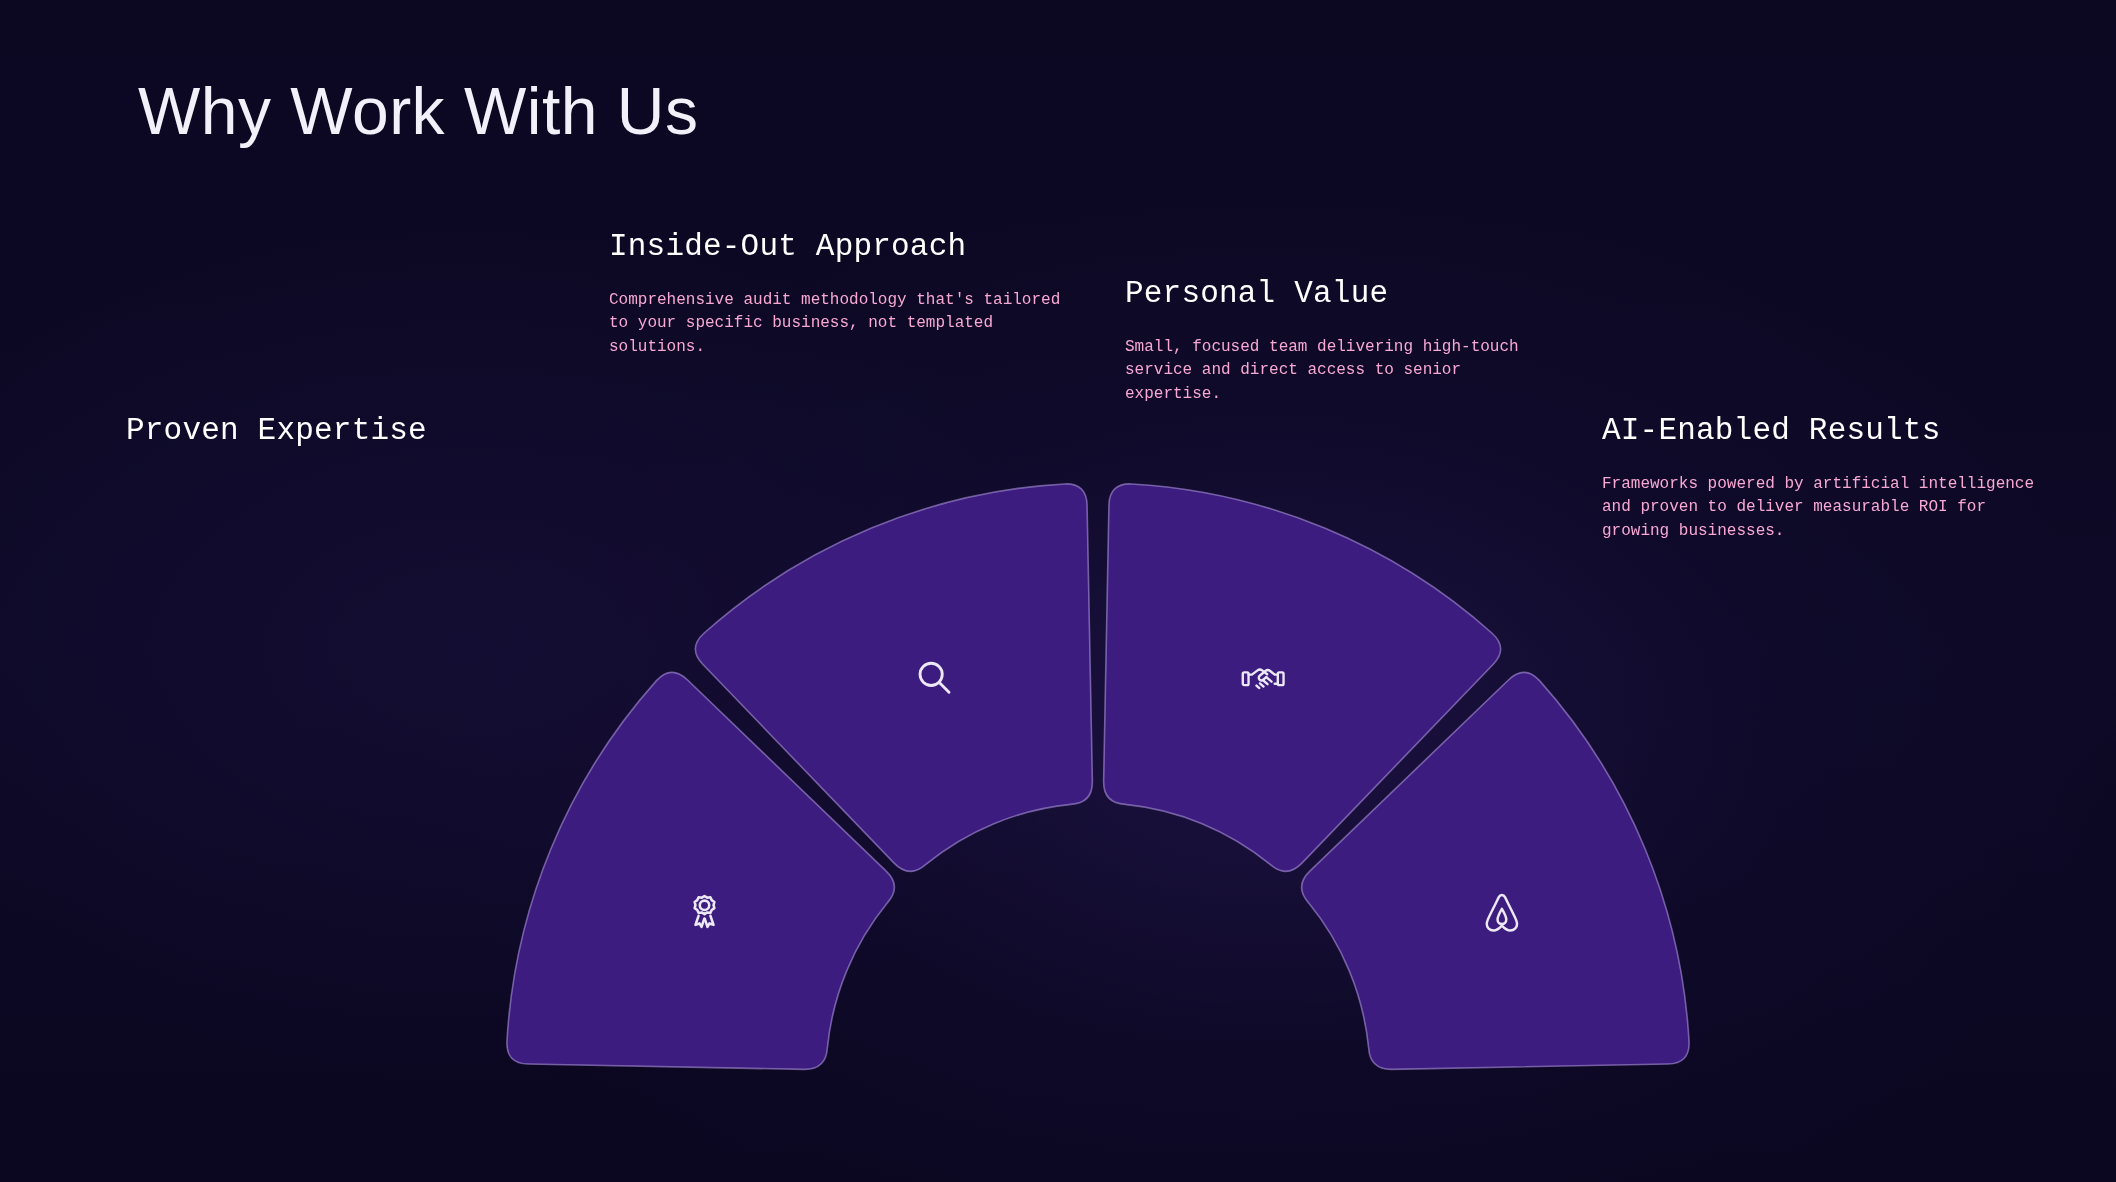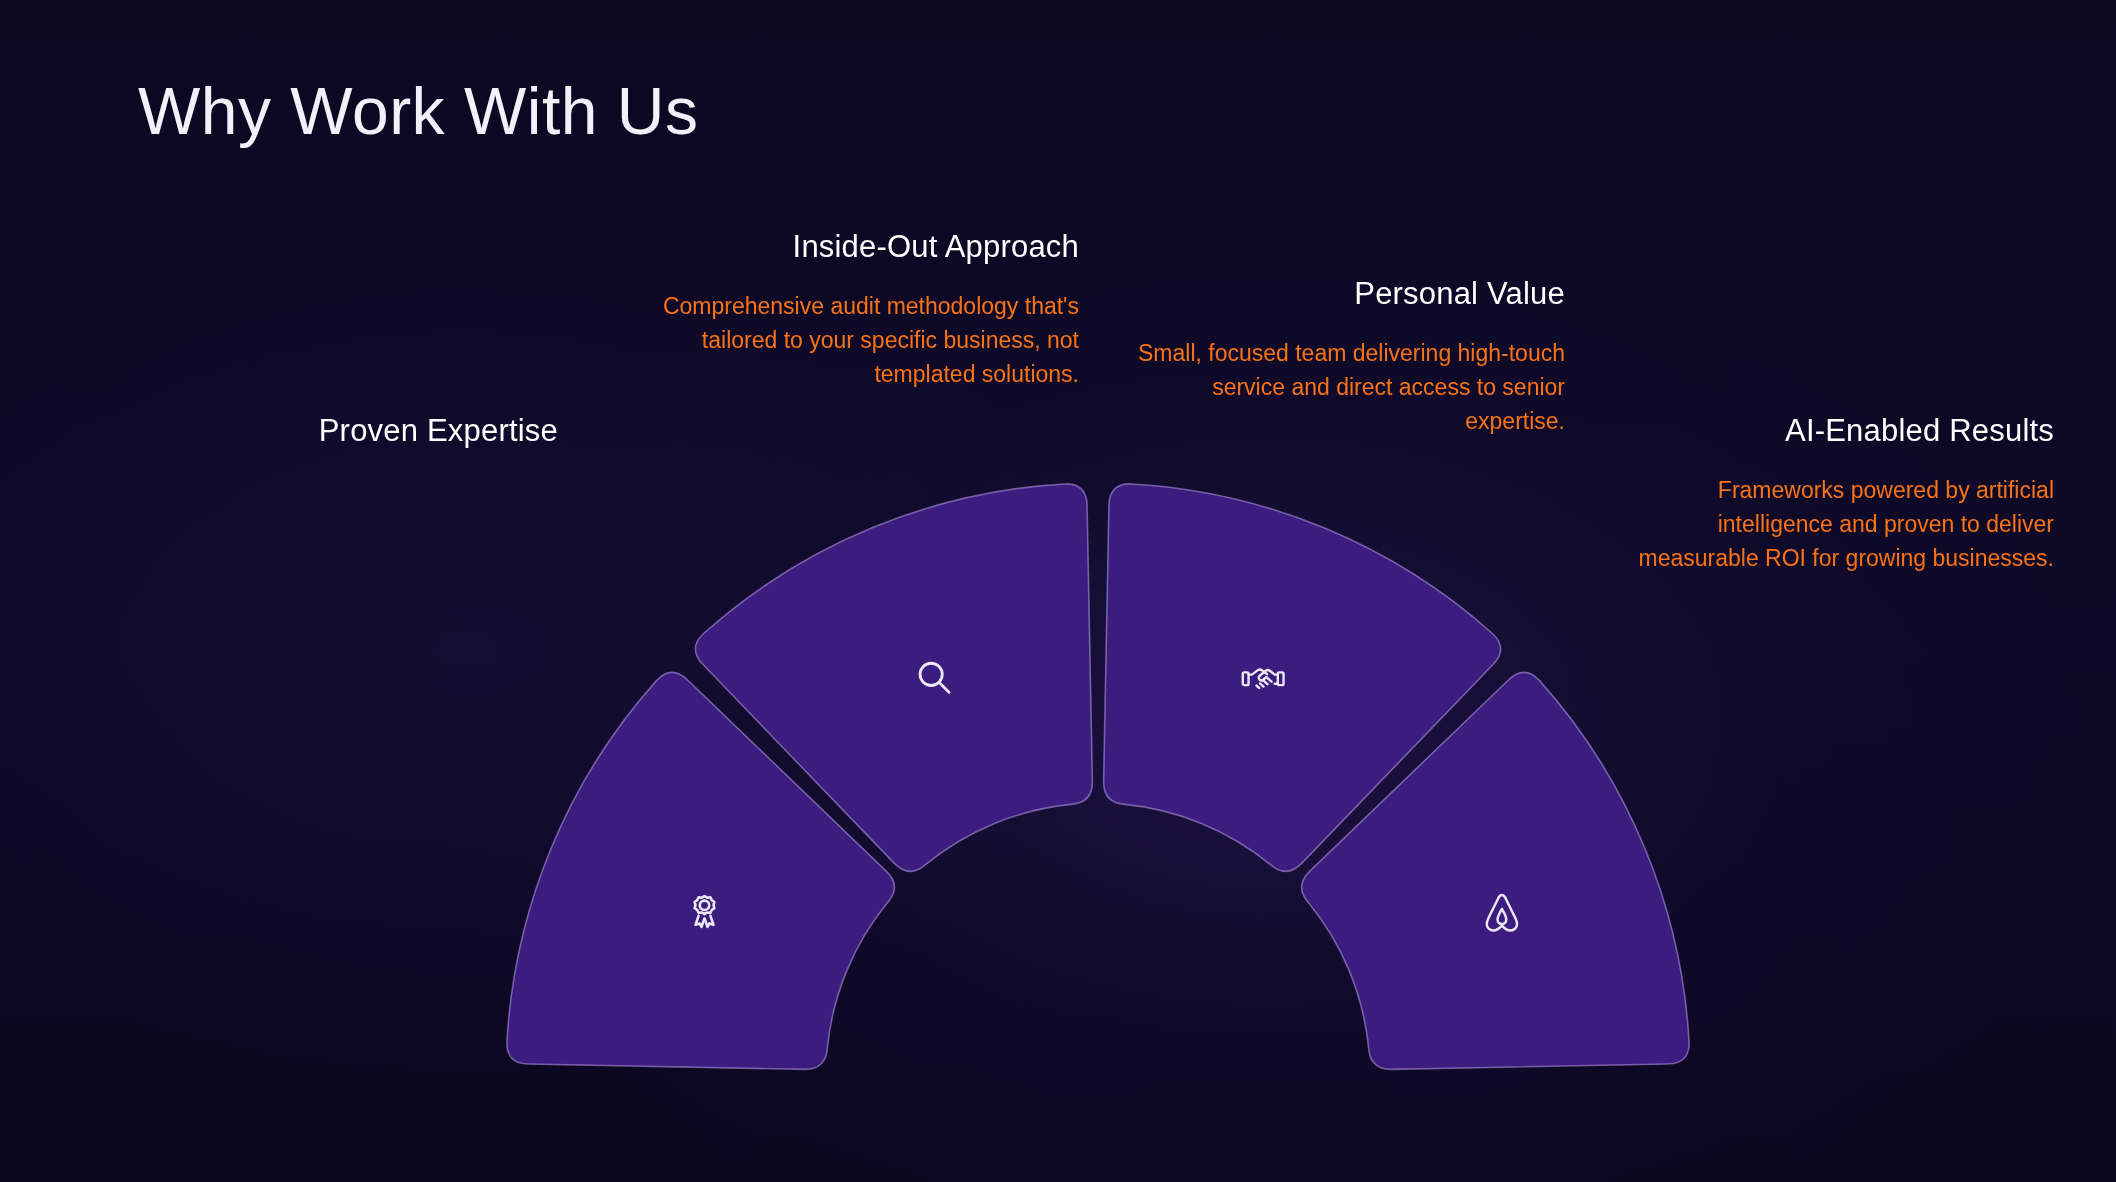--- a/index.html
+++ b/index.html
@@ -42,36 +42,37 @@
     line-height: 1.1;
     font-weight: 300;
     letter-spacing: 0.5px;
     color: #f2f0f8;
     white-space: nowrap;
   }
 
   
   .feature {
     position: absolute;
-    text-align: right;
+    text-align: left;
+    font-family: Liberation Mono, monospace;
   }
   .feature-title {
     font-size: 31px;
     font-weight: 400;
     color: #ffffff;
     letter-spacing: 0.2px;
     line-height: 1.25;
     margin-bottom: 22px;
     white-space: nowrap;
   }
   .feature-desc {
-    font-size: 23px;
+    font-size: 16px;
     font-weight: 400;
     line-height: 1.48;
-    color: #f97316;
+    color: #f9a8d4;
   }
 
   #feature-0 { left: 86px;   top: 412px; width: 432px; }
   #feature-1 { left: 569px;  top: 228px; width: 470px; }
   #feature-2 { left: 1085px; top: 275px; width: 440px; }
   #feature-3 { left: 1562px; top: 412px; width: 452px; }
 
   
   #arc-diagram {
     position: absolute;

